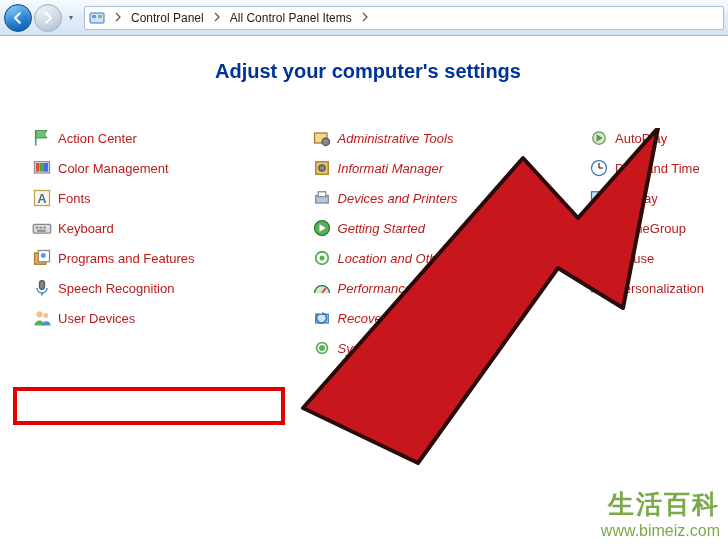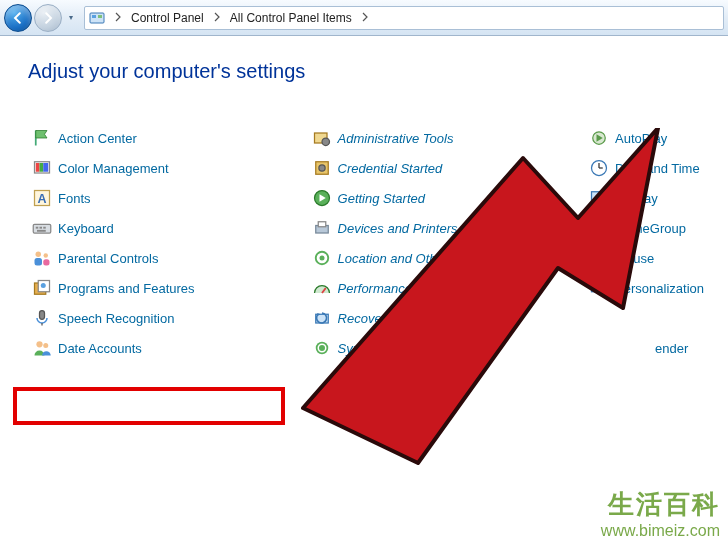--- a/index.html
+++ b/index.html
@@ -78,40 +78,41 @@
       padding: 0 6px;
       font-size: 10px;
     }
     .bc-item { padding: 0 2px; }
     .content {
       padding: 24px 20px 10px 28px;
     }
     .heading {
       color: #003399;
       font-size: 20px;
-      font-weight: 400;
+      font-weight: 700;
       margin-bottom: 40px;
+      text-align: center;
     }
     .grid {
       display: flex;
       gap: 0;
     }
     .col {
       display: flex;
       flex-direction: column;
     }
     .col1 { width: 280px; }
     .col2 { width: 278px; font-style: italic; }
     .col3 { flex: 1; }
     .item {
       display: flex;
       align-items: center;
       height: 30px;
       padding: 0 4px 0 4px;
-      color: #0369a1;
+      color: #b91c1c;
       font-size: 13px;
       gap: 6px;
     }
     .item .ic {
       width: 20px;
       height: 20px;
       display: inline-flex;
       align-items: center;
       justify-content: center;
       flex-shrink: 0;
@@ -236,31 +237,20 @@
               <rect x="6" y="7" width="2" height="1.5" fill="#888"></rect>
               <rect x="9" y="7" width="2" height="1.5" fill="#888"></rect>
               <rect x="4" y="9.5" width="7" height="1.5" fill="#888"></rect>
             </svg>
           </span>
           <span>Keyboard</span>
         </div>
       <div class="item">
           <span class="ic">
             <svg viewBox="0 0 16 16">
-              <circle cx="5" cy="5" r="2.2" fill="#f4c08a"></circle>
-              <circle cx="11" cy="6" r="1.8" fill="#f4c08a"></circle>
-              <rect x="2" y="8" width="6" height="6" rx="2" fill="#4a90d9"></rect>
-              <rect x="9" y="9" width="5" height="5" rx="2" fill="#e86aa0"></rect>
-            </svg>
-          </span>
-          <span>Parental Controls</span>
-        </div>
-      <div class="item">
-          <span class="ic">
-            <svg viewBox="0 0 16 16">
               <rect x="2" y="4" width="9" height="9" fill="#e8b050" stroke="#a57a20"></rect>
               <rect x="5" y="2" width="9" height="9" fill="#fff" stroke="#888"></rect>
               <circle cx="9" cy="6" r="2" fill="#5aa0e0"></circle>
             </svg>
           </span>
           <span>Programs and Features</span>
         </div>
       <div class="item">
           <span class="ic">
             <svg viewBox="0 0 16 16">
@@ -273,60 +263,60 @@
         </div>
       <div class="item">
           <span class="ic">
             <svg viewBox="0 0 16 16">
               <circle cx="6" cy="5" r="2.5" fill="#f4c08a"></circle>
               <circle cx="11" cy="6" r="2" fill="#f4c08a"></circle>
               <path d="M2 14 a4 4 0 0 1 8 0z" fill="#5ab05a"></path>
               <path d="M8 14 a3.5 3.5 0 0 1 7 0z" fill="#4a90d9"></path>
             </svg>
           </span>
-          <span>Date Accounts</span>
+          <span>User Devices</span>
         </div>
     </div>
 
     <div class="col col2">
       <div class="item">
           <span class="ic">
             <svg viewBox="0 0 16 16">
               <rect x="2" y="4" width="10" height="8" fill="#f0d890" stroke="#a57a20"></rect>
               <circle cx="11" cy="11" r="3" fill="#888" stroke="#555"></circle>
             </svg>
           </span>
           <span>Administrative Tools</span>
         </div>
       <div class="item">
           <span class="ic">
             <svg viewBox="0 0 16 16">
               <rect x="3" y="3" width="10" height="10" fill="#e8c56a" stroke="#a57a20"></rect>
               <circle cx="8" cy="8" r="2.5" fill="#888" stroke="#555"></circle>
             </svg>
           </span>
-          <span>Credential Started</span>
+          <span>Informati Manager</span>
+        </div>
+      <div class="item">
+          <span class="ic">
+            <svg viewBox="0 0 16 16">
+              <rect x="3" y="6" width="10" height="6" fill="#b8c8d8" stroke="#789"></rect>
+              <rect x="5" y="3" width="6" height="4" fill="#fff" stroke="#888"></rect>
+            </svg>
+          </span>
+          <span>Devices and Printers</span>
         </div>
       <div class="item">
           <span class="ic">
             <svg viewBox="0 0 16 16">
               <circle cx="8" cy="8" r="6" fill="#5ab05a" stroke="#2a7a2a"></circle>
               <path d="M6 5 l5 3 l-5 3 z" fill="#fff"></path>
             </svg>
           </span>
           <span>Getting Started</span>
-        </div>
-      <div class="item">
-          <span class="ic">
-            <svg viewBox="0 0 16 16">
-              <rect x="3" y="6" width="10" height="6" fill="#b8c8d8" stroke="#789"></rect>
-              <rect x="5" y="3" width="6" height="4" fill="#fff" stroke="#888"></rect>
-            </svg>
-          </span>
-          <span>Devices and Printers</span>
         </div>
       <div class="item">
           <span class="ic">
             <svg viewBox="0 0 16 16">
               <circle cx="8" cy="8" r="5" fill="none" stroke="#5ab05a" stroke-width="1.5"></circle>
               <circle cx="8" cy="8" r="2" fill="#5ab05a"></circle>
             </svg>
           </span>
           <span>Location and Other Sensors</span>
         </div>
@@ -411,24 +401,20 @@
             <svg viewBox="0 0 16 16">
               <rect x="2" y="3" width="12" height="8" fill="#cde3f7" stroke="#3a78b5"></rect>
               <path d="M10 8 l4 4 l-2 2 l-4 -4z" fill="#d4a040"></path>
             </svg>
           </span>
           <span>Personalization</span>
         </div>
       <div class="item" style="visibility:hidden">
           <span class="ic"></span>
           <span></span>
-        </div>
-      <div class="item">
-          <span class="ic" style="visibility:hidden"></span>
-          <span style="padding-left:40px">ender</span>
         </div>
     </div>
   </div>
 </div>
 
 <div class="highlight-box"></div>
 
 <svg class="big-arrow" viewBox="0 0 380 370">
   <path d="M 15 280
            L 235 30

